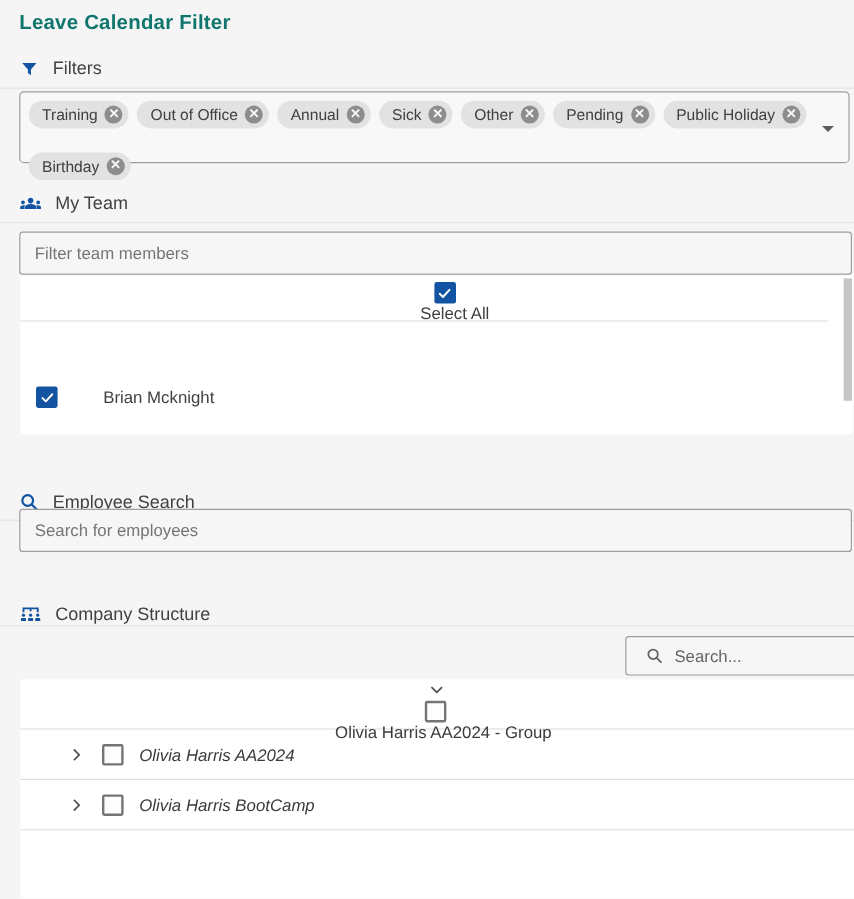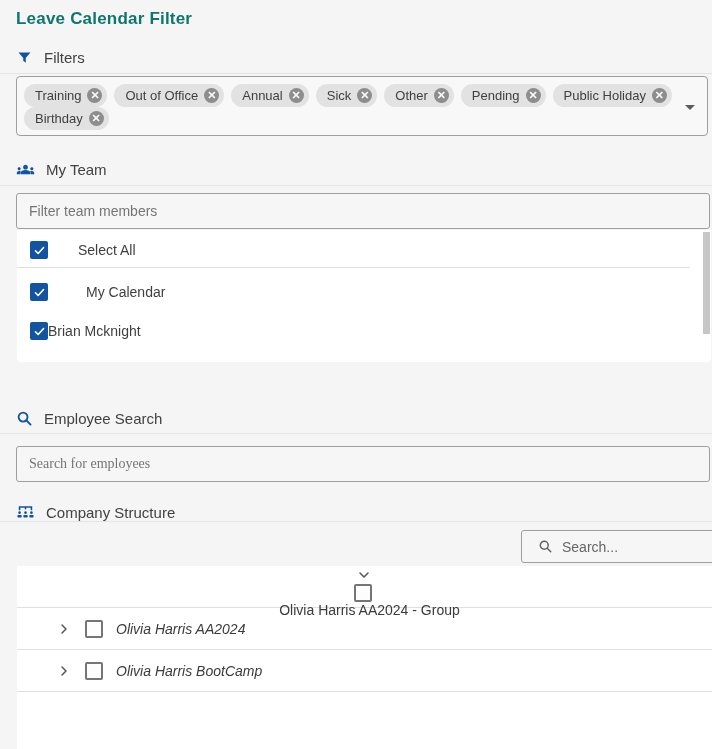--- a/index.html
+++ b/index.html
@@ -27,21 +27,21 @@
 
   .hdivider { left: 0; width: 712px; border-top: 1px solid #e4e4e4; }
 
   
   .chips-box {
     left: 16px; top: 76px; width: 692px; height: 60px;
     border: 1px solid #9e9e9e; border-radius: 4px;
     background: #f8f8f9;
     padding: 7px 34px 7px 7px;
     display: flex; flex-wrap: wrap; align-content: flex-start;
-    gap: 0 7px;
+    gap: 20px 7px;
   }
   .chip {
     height: 23px; display: inline-flex; align-items: center; gap: 6px;
     background: #e2e2e2; border-radius: 12px;
     padding: 0 5px 0 11px;
     font-size: 13px; color: #3f3f3f; white-space: nowrap;
   }
   .chip-remove {
     width: 15px; height: 15px; border-radius: 50%;
     background: #8d8d8d; color: #f8f8f9;
@@ -173,60 +173,52 @@
         <path d="M12 12.75c1.63 0 3.07.39 4.24.9.97.43 1.76 1.45 1.76 2.6V18H6v-1.74c0-1.16.79-2.18 1.76-2.6 1.17-.52 2.61-.91 4.24-.91zM4 13c1.1 0 2-.9 2-2s-.9-2-2-2-2 .9-2 2 .9 2 2 2zm2.13 1.1c-.37-.06-.74-.1-1.13-.1-.99 0-1.93.21-2.78.58C1.5 14.9 1 15.62 1 16.43V18h4.5v-1.61c0-.83.23-1.61.63-2.29zM20 13c1.1 0 2-.9 2-2s-.9-2-2-2-2 .9-2 2 .9 2 2 2zm3 3.43c0-.81-.5-1.53-1.22-1.85-.85-.37-1.79-.58-2.78-.58-.39 0-.76.04-1.13.1.4.68.63 1.46.63 2.29V18H23v-1.57zM12 6c1.66 0 3 1.34 3 3s-1.34 3-3 3-3-1.34-3-3 1.34-3 3-3z"></path>
       </svg>
   </span>
   <span>My Team</span>
 </div>
 <div class="abs hdivider" style="top:185px;"></div>
 
 <input class="abs text-input" style="top: 193px;" readonly="" placeholder="Filter team members">
 
 <div class="abs team-card">
-  <div class="team-row" style="top:5px;">
+  <div class="team-row" style="top:5px;flex-direction:column;">
     <span class="checkbox checked" style="margin-left:13px;">
       <svg width="13" height="13" viewBox="0 0 24 24">
           <path d="M4.5 12.5l5 5 10-11" stroke="#ffffff" stroke-width="3" fill="none" stroke-linecap="round" stroke-linejoin="round"></path>
         </svg>
     </span>
     <span class="row-label" style="margin-left:30px;">Select All</span>
   </div>
   <div class="team-divider"></div>
-  <div class="team-row" style="top:47px;">
-    <span class="checkbox checked" style="margin-left:13px;">
-      <svg width="13" height="13" viewBox="0 0 24 24">
-          <path d="M4.5 12.5l5 5 10-11" stroke="#ffffff" stroke-width="3" fill="none" stroke-linecap="round" stroke-linejoin="round"></path>
-        </svg>
-    </span>
-    <span class="row-label" style="margin-left:38px;">My Calendar</span>
-  </div>
   <div class="team-row" style="top:86px;">
     <span class="checkbox checked" style="margin-left:13px;">
       <svg width="13" height="13" viewBox="0 0 24 24">
           <path d="M4.5 12.5l5 5 10-11" stroke="#ffffff" stroke-width="3" fill="none" stroke-linecap="round" stroke-linejoin="round"></path>
         </svg>
     </span>
-    <span class="row-label" style="">Brian Mcknight</span>
+    <span class="row-label" style="margin-left:38px;">Brian Mcknight</span>
   </div>
   <div class="vscrollbar"></div>
 </div>
 
 <div class="abs section-header" style="top:408px;">
   <span style="display:flex;">
     <svg width="17" height="17" viewBox="0 0 24 24">
         <circle cx="10" cy="10" r="6.3" stroke="#1254a2" stroke-width="2.6" fill="none"></circle>
         <path d="M14.8 14.8L20.6 20.6" stroke="#1254a2" stroke-width="2.6" stroke-linecap="round"></path>
       </svg>
   </span>
   <span>Employee Search</span>
 </div>
 <div class="abs hdivider" style="top:433px;"></div>
 
-<input class="abs text-input" style="top: 446px; font-family: Liberation Serif, serif;" readonly="" placeholder="Search for employees">
+<input class="abs text-input" style="top: 424px;" readonly="" placeholder="Search for employees">
 
 <div class="abs section-header" style="top:502px;">
   <span style="display:flex;">
     <svg width="19" height="19" viewBox="0 0 24 24" fill="none" stroke="#1254a2">
       <path d="M4.5 9V5h15v4" stroke-width="2" fill="none"></path>
       <path d="M12 5v3" stroke-width="2"></path>
       <g fill="#1254a2" stroke="none">
         <circle cx="4.5" cy="12.2" r="1.7"></circle>
           <rect x="1.8" y="15.2" width="5.4" height="3.2" rx="1"></rect>
         <circle cx="12" cy="12.2" r="1.7"></circle>

